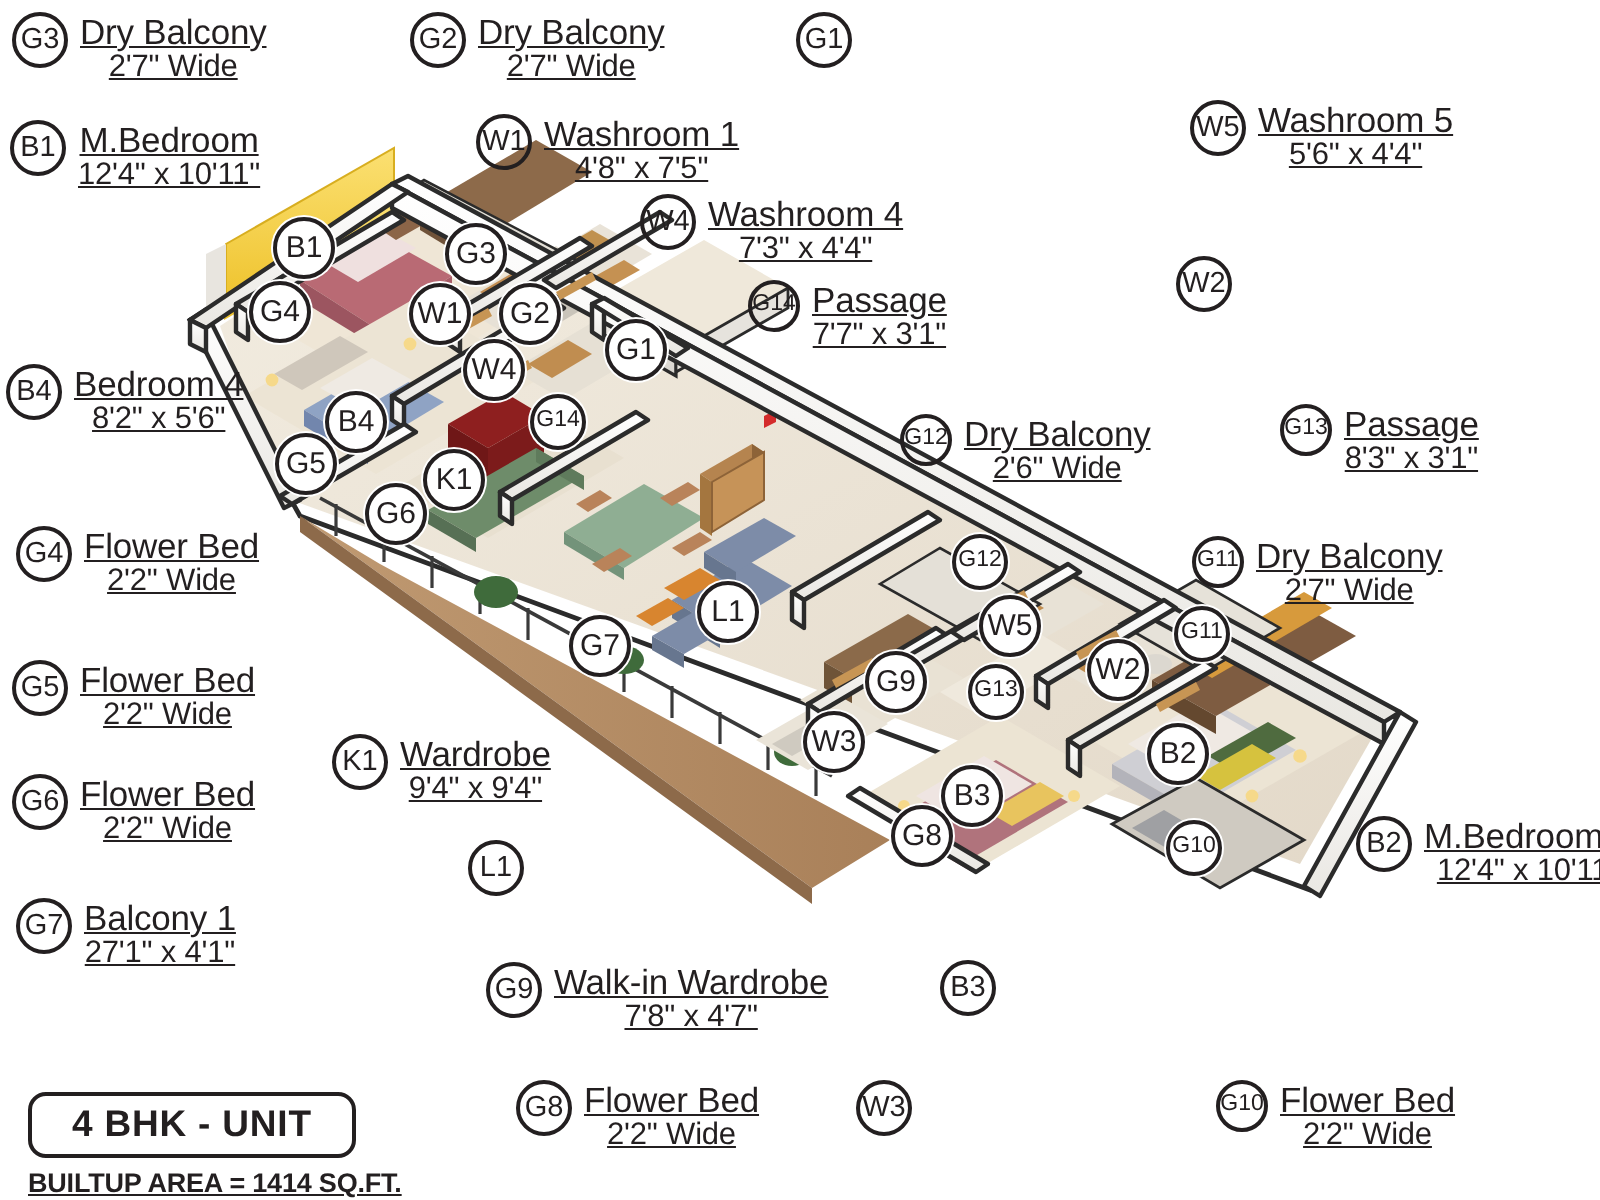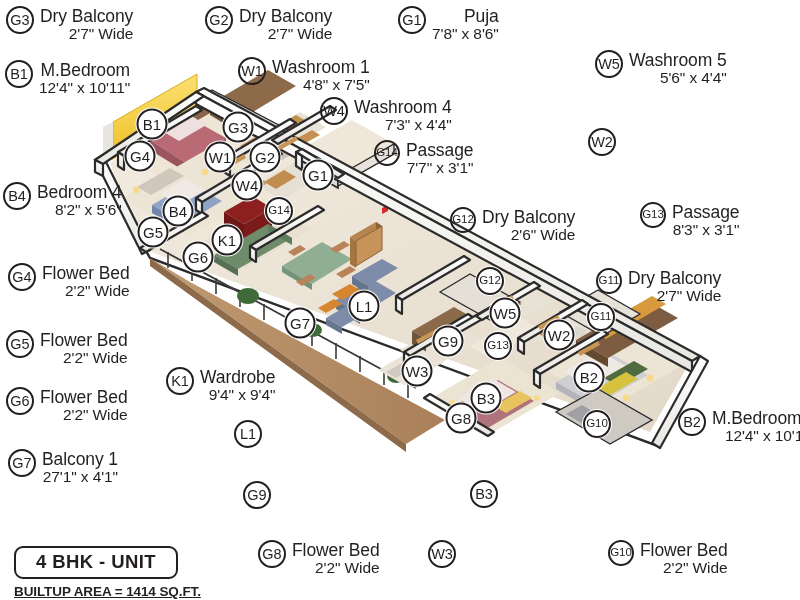--- a/index.html
+++ b/index.html
@@ -18,21 +18,21 @@
     flex:0 0 auto;border:2px solid #231f20;border-radius:50%;
     display:flex;align-items:center;justify-content:center;
     font-weight:400;color:#231f20;background:transparent;
     width:28px;height:28px;font-size:14.5px;line-height:1;
     box-sizing:border-box;
   }
   .tagcirc.sm{width:26px;height:26px;font-size:11.5px;}
   .txtblk{display:flex;flex-direction:column;line-height:1.08;padding-top:1px;}
   .ttl{font-size:17.5px;letter-spacing:-0.1px;}
   .dim{font-size:15.5px;letter-spacing:-0.1px;}
-  .c-center .ttl,.c-center .dim{text-align:right;}
+  .c-center .ttl,.c-center .dim{text-align:center;text-decoration:underline;}
 
   
   #legend{position:absolute;left:14px;top:546px;text-decoration:underline;}
   .legend-pill{
     border:2.5px solid #231f20;border-radius:9px;
     padding:3px 20px 4px;display:inline-block;
     font-size:18.5px;font-weight:bold;letter-spacing:.4px;
   }
   .legend-sub{font-size:13.5px;font-weight:bold;letter-spacing:-0.1px;margin-top:5px;}
 
@@ -337,24 +337,20 @@
       </div>
       <div class="callout c-center" style="left: 205px; top: 6px;">
         <div class="tagcirc">G2</div>
         <div class="txtblk">
           <div class="ttl">Dry Balcony</div>
           <div class="dim">2'7" Wide</div>
         </div>
       </div>
       <div class="callout c-center" style="left: 398px; top: 6px;">
         <div class="tagcirc">G1</div>
-        <div class="txtblk">
-          <div class="ttl">Puja</div>
-          <div class="dim">7'8" x 8'6"</div>
-        </div>
       </div>
       <div class="callout c-center" style="left: 5px; top: 60px;">
         <div class="tagcirc">B1</div>
         <div class="txtblk">
           <div class="ttl">M.Bedroom</div>
           <div class="dim">12'4" x 10'11"</div>
         </div>
       </div>
       <div class="callout c-center" style="left: 238px; top: 57px;">
         <div class="tagcirc">W1</div>
@@ -455,20 +451,24 @@
       </div>
       <div class="callout c-center" style="left: 8px; top: 449px;">
         <div class="tagcirc">G7</div>
         <div class="txtblk">
           <div class="ttl">Balcony 1</div>
           <div class="dim">27'1" x 4'1"</div>
         </div>
       </div>
       <div class="callout c-center" style="left: 243px; top: 481px;">
         <div class="tagcirc">G9</div>
+        <div class="txtblk">
+          <div class="ttl">Walk-in Wardrobe</div>
+          <div class="dim">7'8" x 4'7"</div>
+        </div>
       </div>
       <div class="callout c-center" style="left: 470px; top: 480px;">
         <div class="tagcirc">B3</div>
       </div>
       <div class="callout c-center" style="left: 258px; top: 540px;">
         <div class="tagcirc">G8</div>
         <div class="txtblk">
           <div class="ttl">Flower Bed</div>
           <div class="dim">2'2" Wide</div>
         </div>

